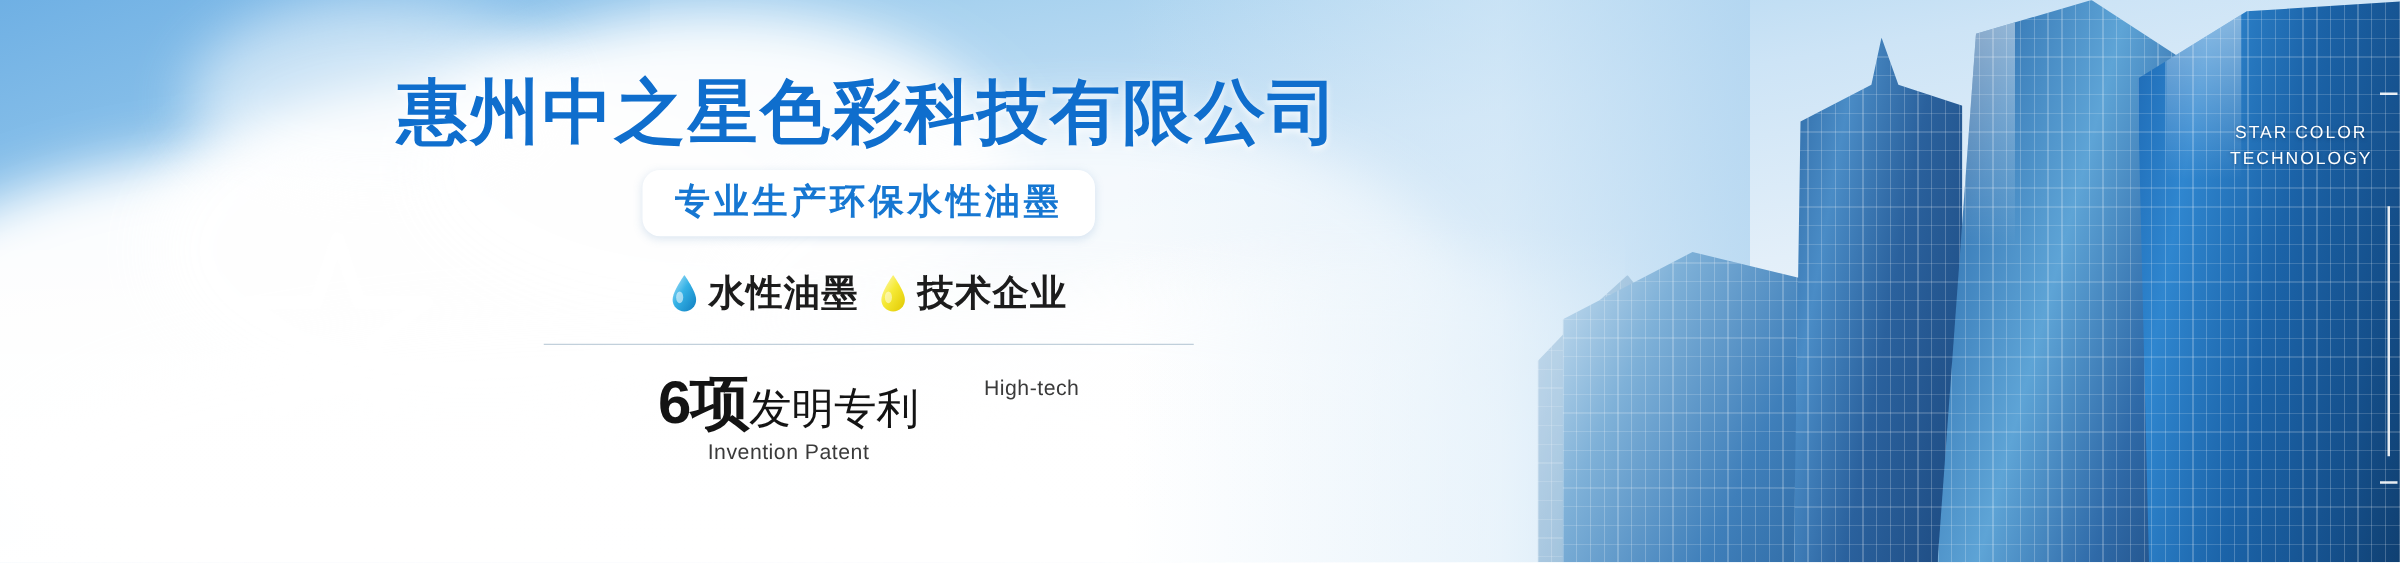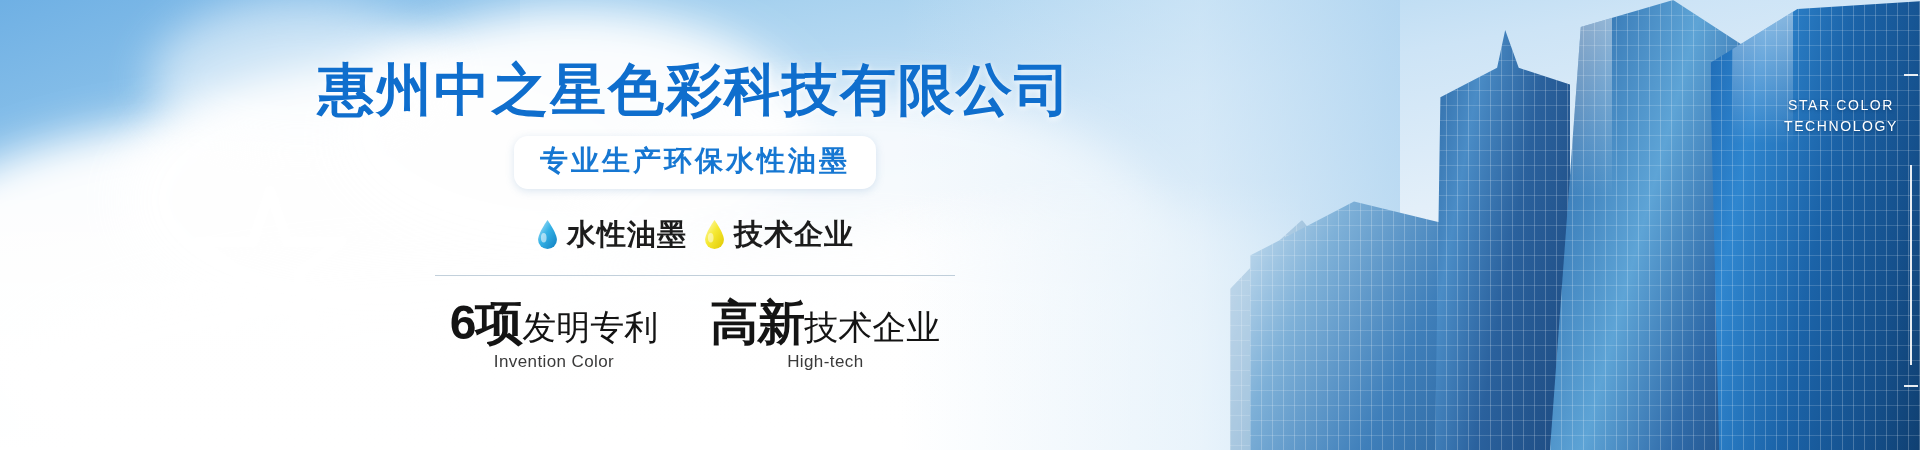--- a/index.html
+++ b/index.html
@@ -365,24 +365,23 @@
       </div>
 
     </div>
 
     <div class="divider"></div>
 
     <div class="badges">
 
       <div class="badge">
         <div class="badge-cn"><span class="strong">6项</span><span>发明专利</span></div>
-        <div class="badge-en">Invention Color</div>
+        <div class="badge-en">Invention Patent</div>
       </div>
 
       <div class="badge">
-        <div class="badge-cn"><span class="strong">高新</span><span>技术企业</span></div>
         <div class="badge-en">High-tech</div>
       </div>
 
     </div>
 
   </div>
 </div>
 
 </body></html>

